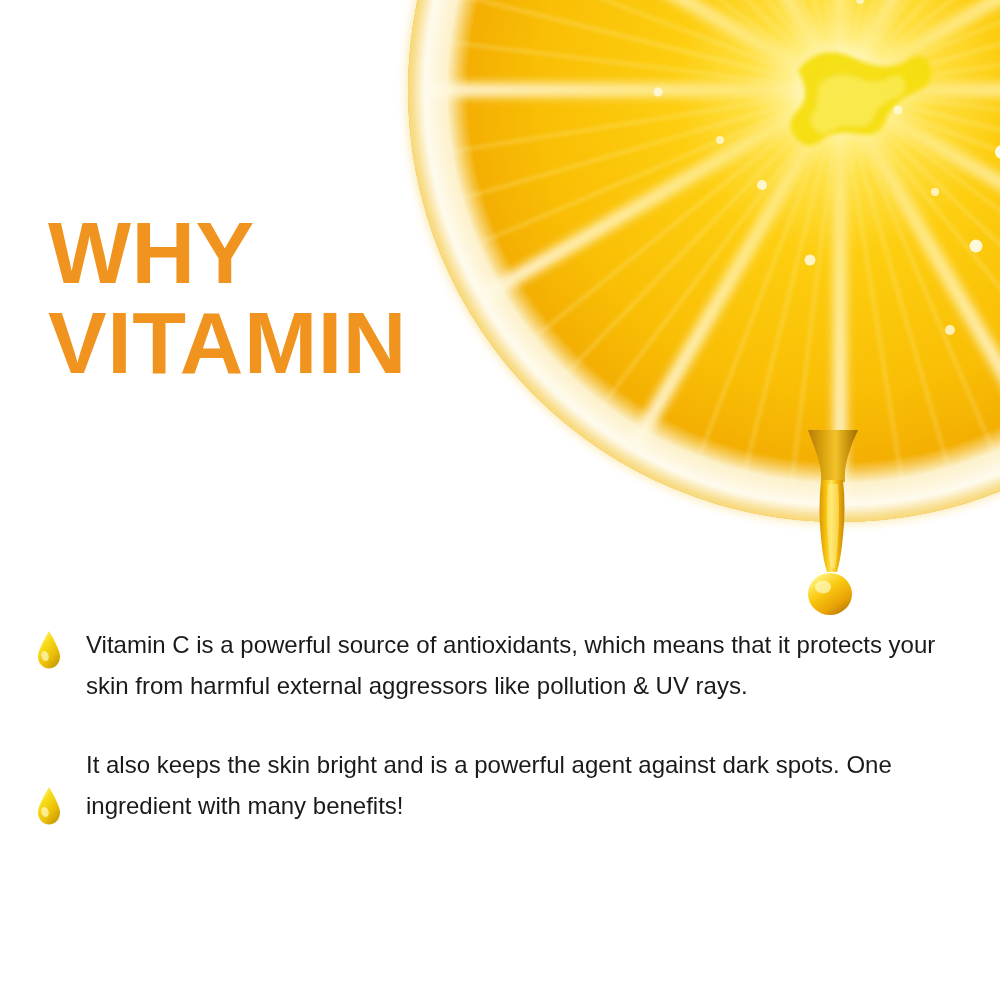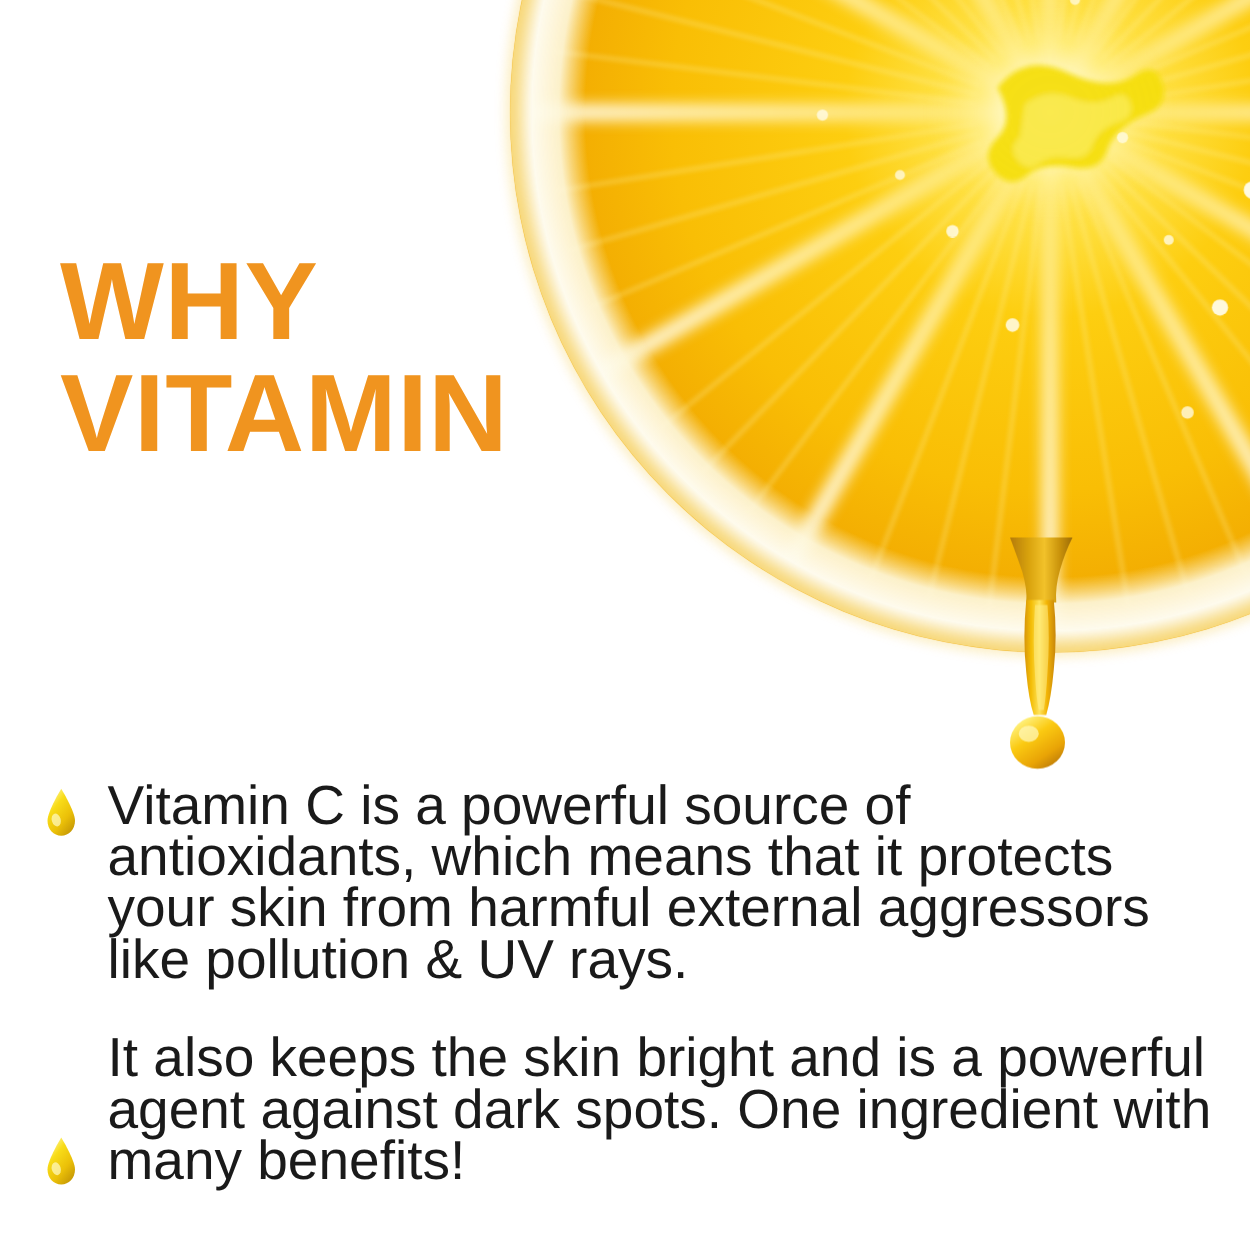--- a/index.html
+++ b/index.html
@@ -35,21 +35,21 @@
     width: 110px;
     height: 220px;
     pointer-events: none;
   }
   #serum-drip svg { display: block; width: 100%; height: 100%; }
 
   
   #headline {
     position: absolute;
     left: 48px;
-    top: 196px;
+    top: 208px;
     width: 560px;
     z-index: 5;
   }
   .headline-line {
     font-family: "Liberation Sans", sans-serif;
     font-weight: bold;
     font-size: 88px;
     line-height: 90px;
     letter-spacing: 0.5px;
     color: #F0941F;
@@ -73,21 +73,21 @@
   .bullet-drop {
     flex: 0 0 auto;
     width: 30px;
     height: 40px;
     margin-right: 22px;
     margin-top: 6px;
   }
   .bullet-drop svg { display: block; width: 100%; height: 100%; }
   .benefit-text {
     font-family: "Liberation Sans", sans-serif;
-    font-size: 44px;
+    font-size: 24px;
     line-height: 41px;
     color: #1a1a1a;
     font-weight: 400;
     max-width: 900px;
   }
 </style>
 </head>
 <body>
 
 <div id="canvas">

